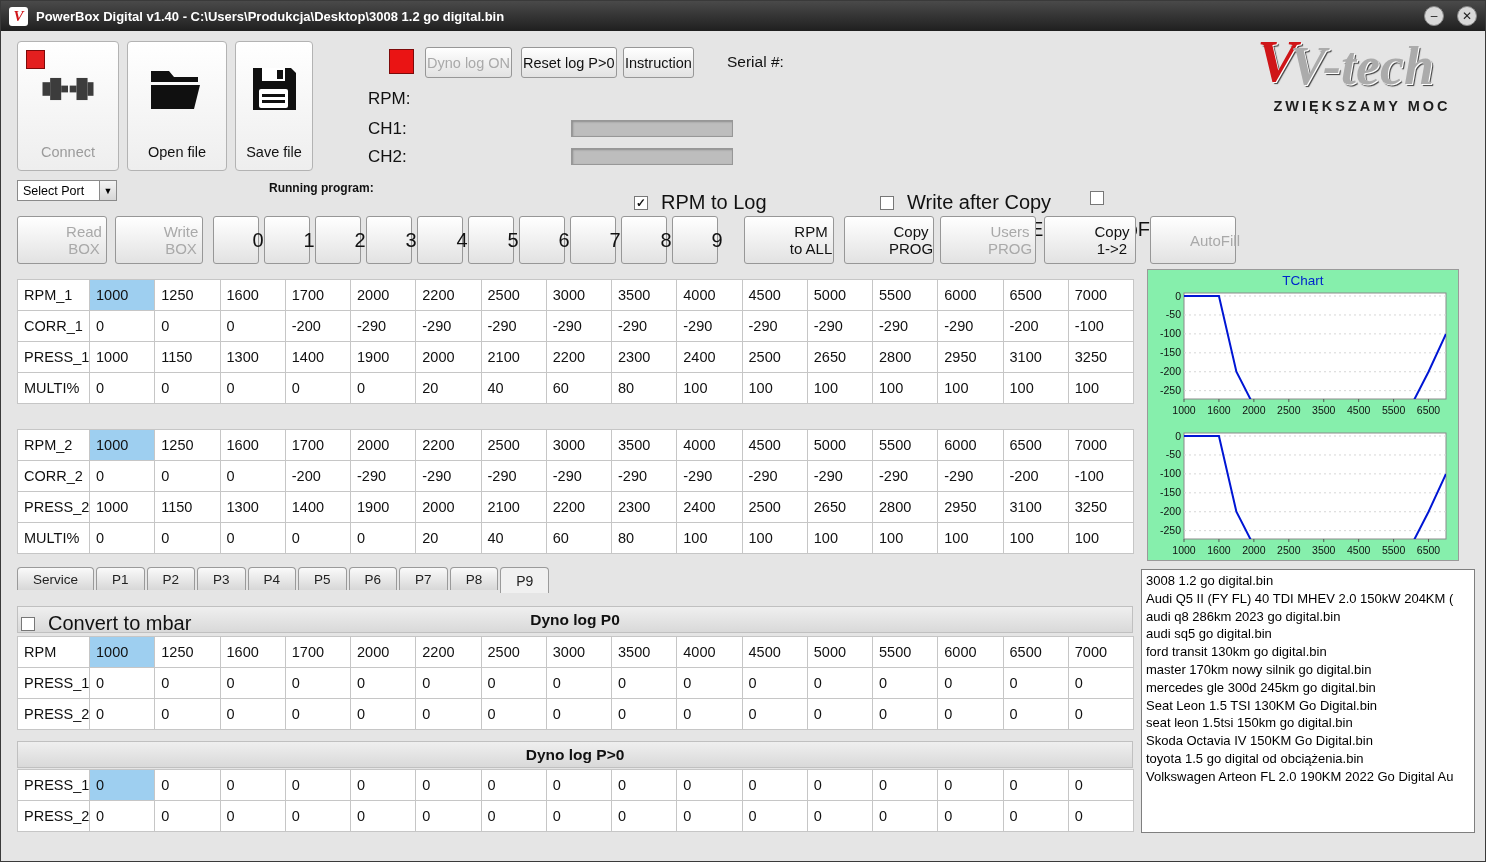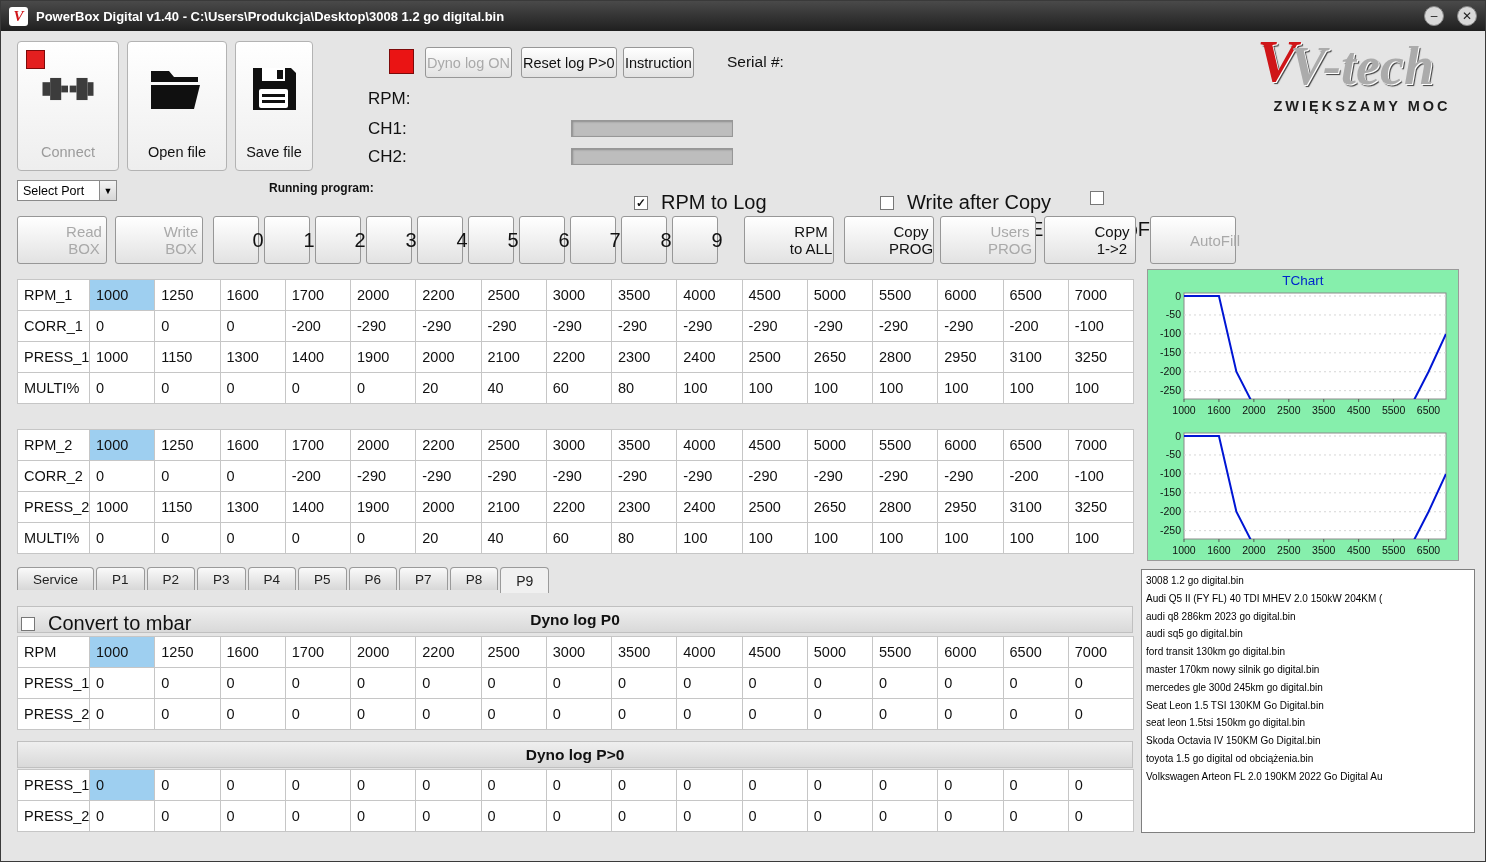--- a/index.html
+++ b/index.html
@@ -73,21 +73,21 @@
   .tab{height:23px;padding:0 15px;background:linear-gradient(#fafafa,#d7d7d7);border:1px solid #9a9a9a;border-bottom:none;border-radius:4px 4px 0 0;display:flex;align-items:center;font-size:13.5px;color:#222;cursor:pointer;}
   .tab.active{height:26px;background:#f0f0f0;font-size:14px;}
 
   
   .dyno-header{position:absolute;left:16px;width:1116px;height:27px;background:linear-gradient(#efefef,#d9d9d9);border:1px solid #c0c0c0;display:flex;align-items:center;justify-content:center;font-size:15.5px;font-weight:bold;color:#111;}
 
   
   .tchart{position:absolute;left:1146px;top:268px;width:312px;height:292px;background:#86efac;border:1px solid #9a9a9a;}
   .tchart-title{text-align:center;color:#0026cc;font-size:13.5px;padding-top:3px;height:19px;}
   .filelist{position:absolute;left:1140px;top:568px;width:334px;height:264px;background:#fff;border:1px solid #7f7f7f;overflow:hidden;padding:2px 0;}
-  .file-item{font-size:10px;line-height:17.8px;padding:0 4px;white-space:nowrap;overflow:hidden;color:#000;cursor:pointer;}
+  .file-item{font-size:13px;line-height:17.8px;padding:0 4px;white-space:nowrap;overflow:hidden;color:#000;cursor:pointer;}
 </style>
 </head>
 <body>
 
 <div class="titlebar">
   <div class="app-icon">V</div>
   <div class="titletext">PowerBox Digital v1.40 - C:\Users\Produkcja\Desktop\3008 1.2 go digital.bin</div>
   <div class="winbtn">–</div>
   <div class="winbtn">✕</div>
 </div>

